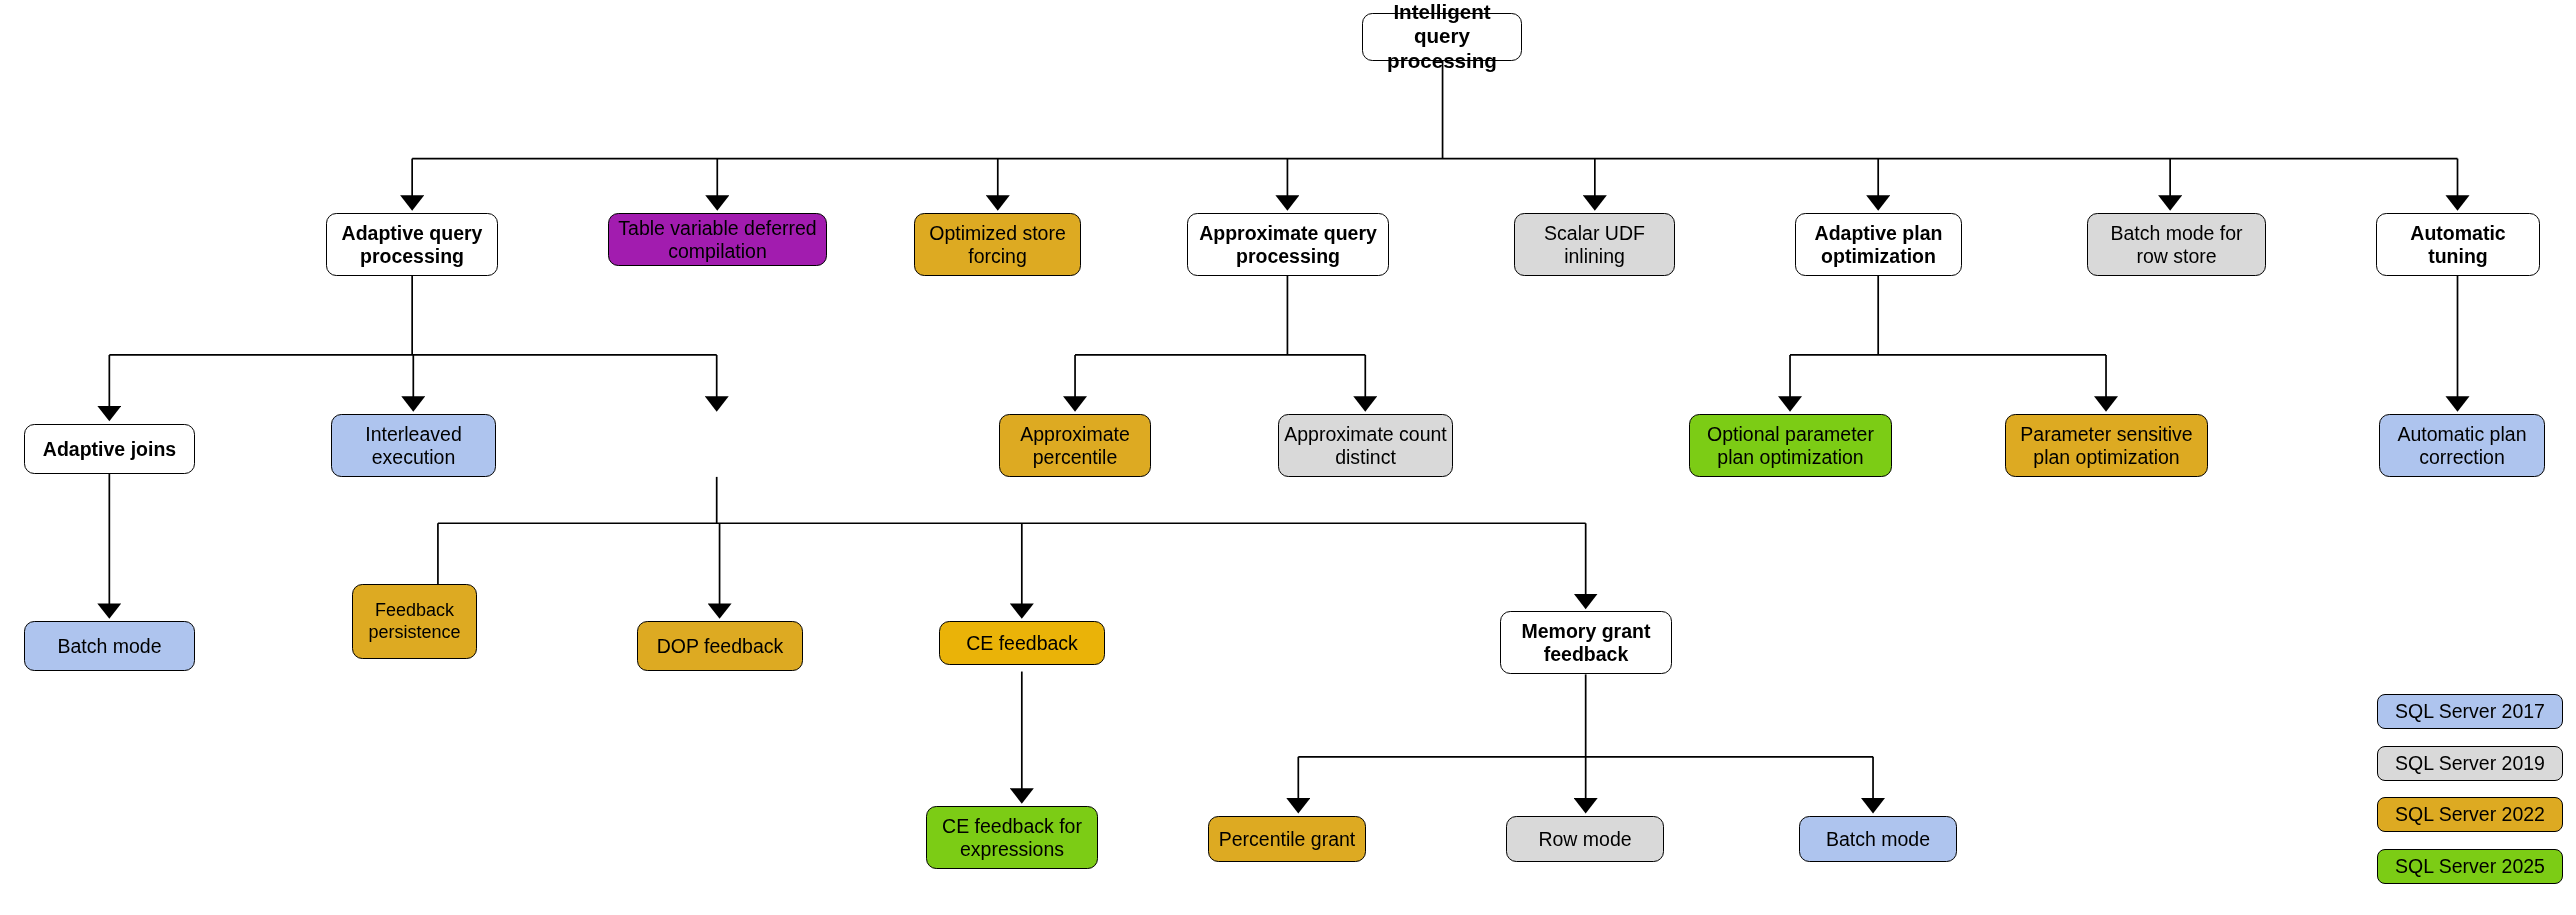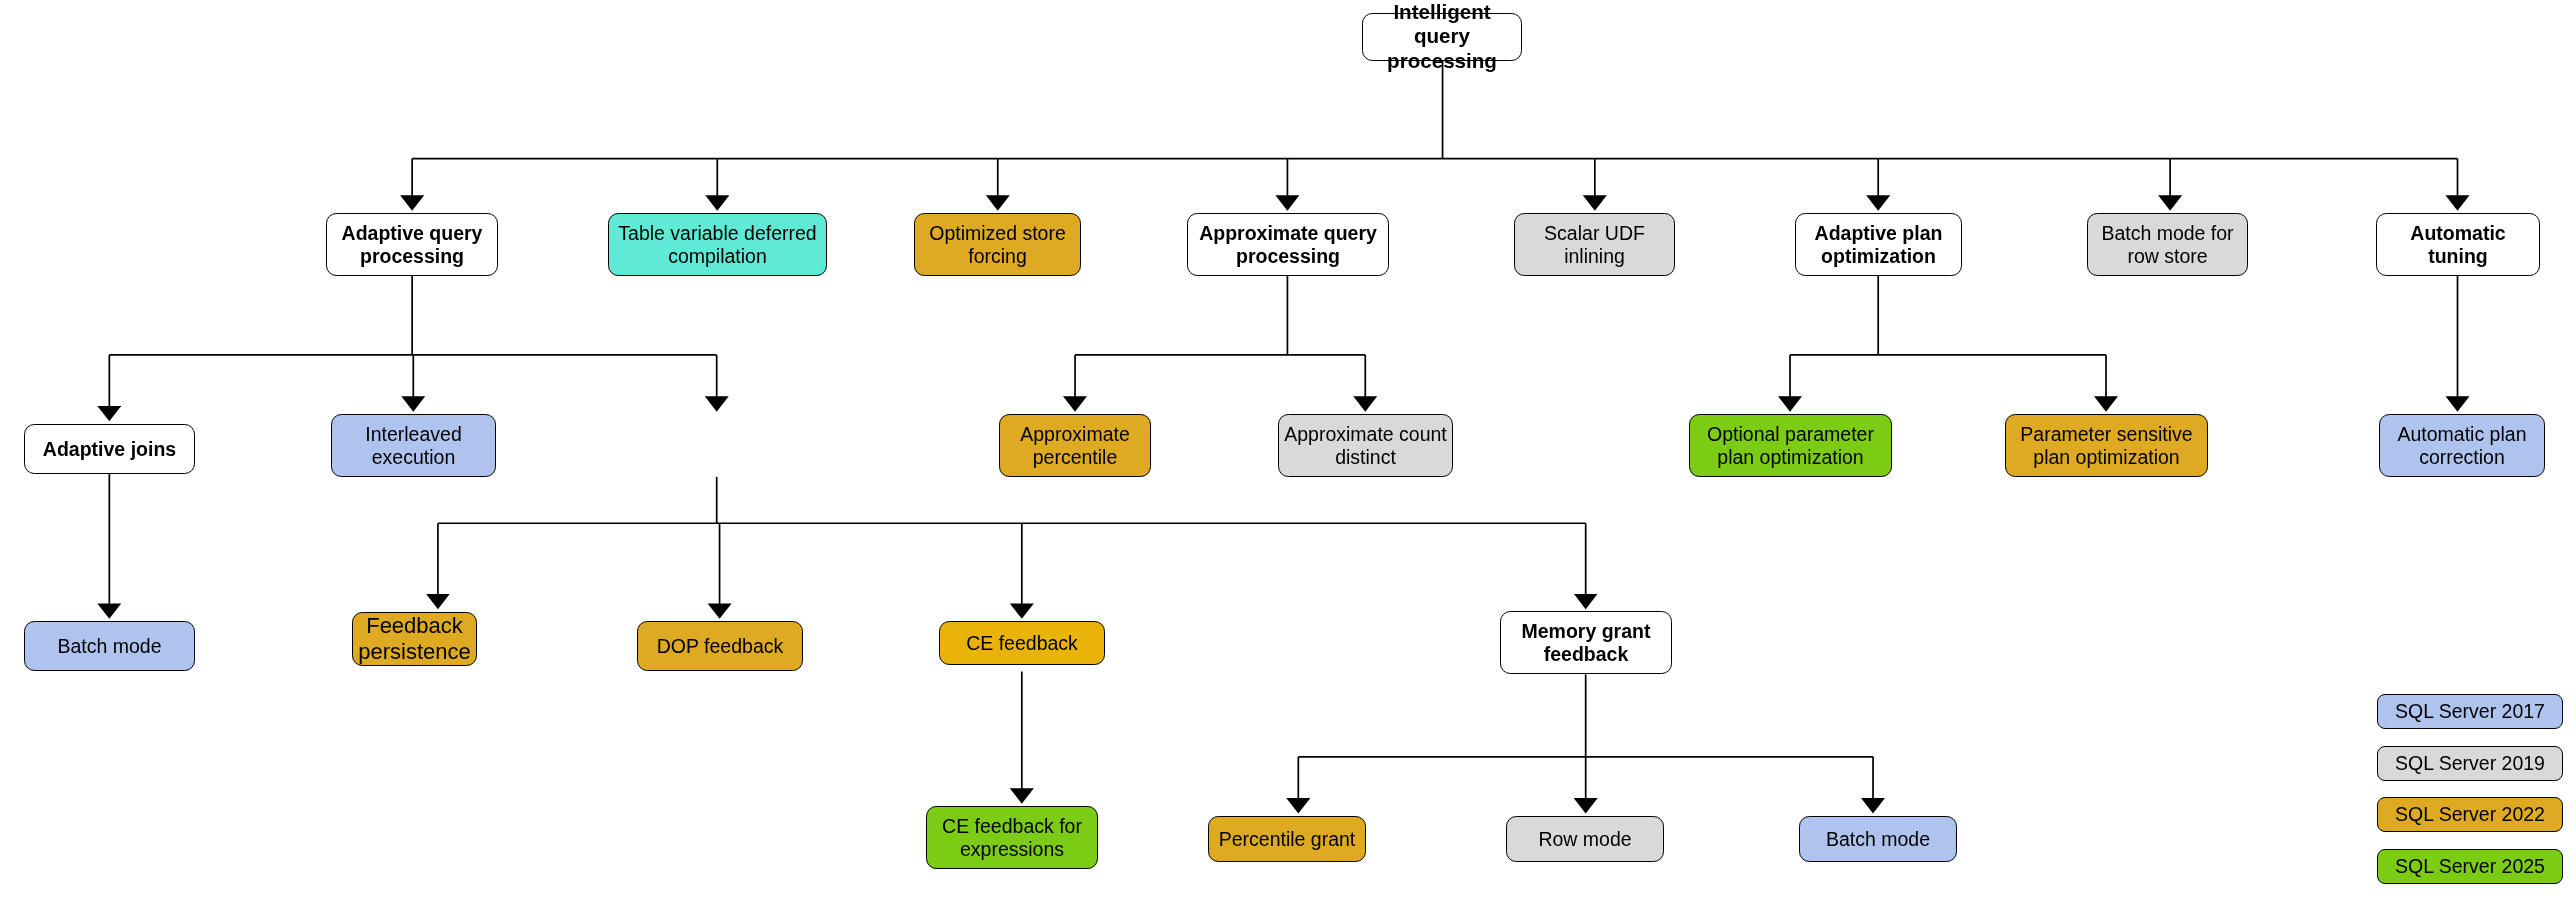--- a/index.html
+++ b/index.html
@@ -74,36 +74,36 @@
       <path d="M2770,1322 L2770,1397" marker-end="url(#ah)"></path>
       <path d="M3272,1322 L3272,1397" marker-end="url(#ah)"></path>
     </g>
   </svg>
 <div class="node bold" style="left: 1362px; top: 12.6px; width: 160px; height: 48px; font-size: 20.6px; background: rgb(255, 255, 255);">
       <span>Intelligent query processing</span>
     </div>
     <div class="node bold" style="left: 326px; top: 213px; width: 172px; height: 63px; font-size: 19.5px; background: rgb(255, 255, 255);">
       <span>Adaptive query processing</span>
     </div>
-    <div class="node" style="left: 608px; top: 213px; width: 219px; height: 63px; font-size: 19.5px; background: #5eead4;">
+    <div class="node" style="left: 608px; top: 213px; width: 219px; height: 53px; font-size: 19.5px; background: #a21caf;">
       <span>Table variable deferred compilation</span>
     </div>
     <div class="node" style="left: 914px; top: 213px; width: 167px; height: 63px; font-size: 19.5px; background: rgb(221, 170, 34);">
       <span>Optimized store forcing</span>
     </div>
     <div class="node bold" style="left: 1187px; top: 213px; width: 202px; height: 63px; font-size: 19.5px; background: rgb(255, 255, 255);">
       <span>Approximate query processing</span>
     </div>
     <div class="node" style="left: 1514px; top: 213px; width: 161px; height: 63px; font-size: 19.5px; background: rgb(217, 217, 217);">
       <span>Scalar UDF inlining</span>
     </div>
     <div class="node bold" style="left: 1795px; top: 213px; width: 167px; height: 63px; font-size: 19.5px; background: rgb(255, 255, 255);">
       <span>Adaptive plan optimization</span>
     </div>
-    <div class="node" style="left: 2087px; top: 213px; width: 161px; height: 63px; font-size: 19.5px; background: rgb(217, 217, 217);">
+    <div class="node" style="left: 2087px; top: 213px; width: 179px; height: 63px; font-size: 19.5px; background: rgb(217, 217, 217);">
       <span>Batch mode for row store</span>
     </div>
     <div class="node bold" style="left: 2376px; top: 213px; width: 164px; height: 63px; font-size: 19.5px; background: rgb(255, 255, 255);">
       <span>Automatic tuning</span>
     </div>
     <div class="node bold" style="left: 24px; top: 424px; width: 171px; height: 50px; font-size: 19.5px; background: rgb(255, 255, 255);">
       <span>Adaptive joins</span>
     </div>
     <div class="node" style="left: 331px; top: 414px; width: 165px; height: 63px; font-size: 19.5px; background: rgb(174, 196, 238);">
       <span>Interleaved execution</span>
@@ -119,21 +119,21 @@
     </div>
     <div class="node" style="left: 2005px; top: 414px; width: 203px; height: 63px; font-size: 19.5px; background: rgb(221, 170, 34);">
       <span>Parameter sensitive plan optimization</span>
     </div>
     <div class="node" style="left: 2379px; top: 414px; width: 166px; height: 63px; font-size: 19.5px; background: rgb(174, 196, 238);">
       <span>Automatic plan correction</span>
     </div>
     <div class="node" style="left: 24px; top: 621px; width: 171px; height: 50px; font-size: 19.5px; background: rgb(174, 196, 238);">
       <span>Batch mode</span>
     </div>
-    <div class="node" style="left: 352px; top: 612px; width: 125px; height: 54px; font-size: 22px; background: rgb(221, 170, 34);">
+    <div class="node" style="left: 352px; top: 584px; width: 125px; height: 75px; font-size: 18px; background: rgb(221, 170, 34);">
       <span>Feedback persistence</span>
     </div>
     <div class="node" style="left: 637px; top: 621px; width: 166px; height: 50px; font-size: 19.5px; background: rgb(221, 170, 34);">
       <span>DOP feedback</span>
     </div>
     <div class="node" style="left: 939px; top: 621px; width: 166px; height: 44px; font-size: 19.5px; background: #eab308; justify-content: center;">
       <span>CE feedback</span>
     </div>
     <div class="node bold" style="left: 1500px; top: 611px; width: 172px; height: 63px; font-size: 19.5px; background: rgb(255, 255, 255);">
       <span>Memory grant feedback</span>

